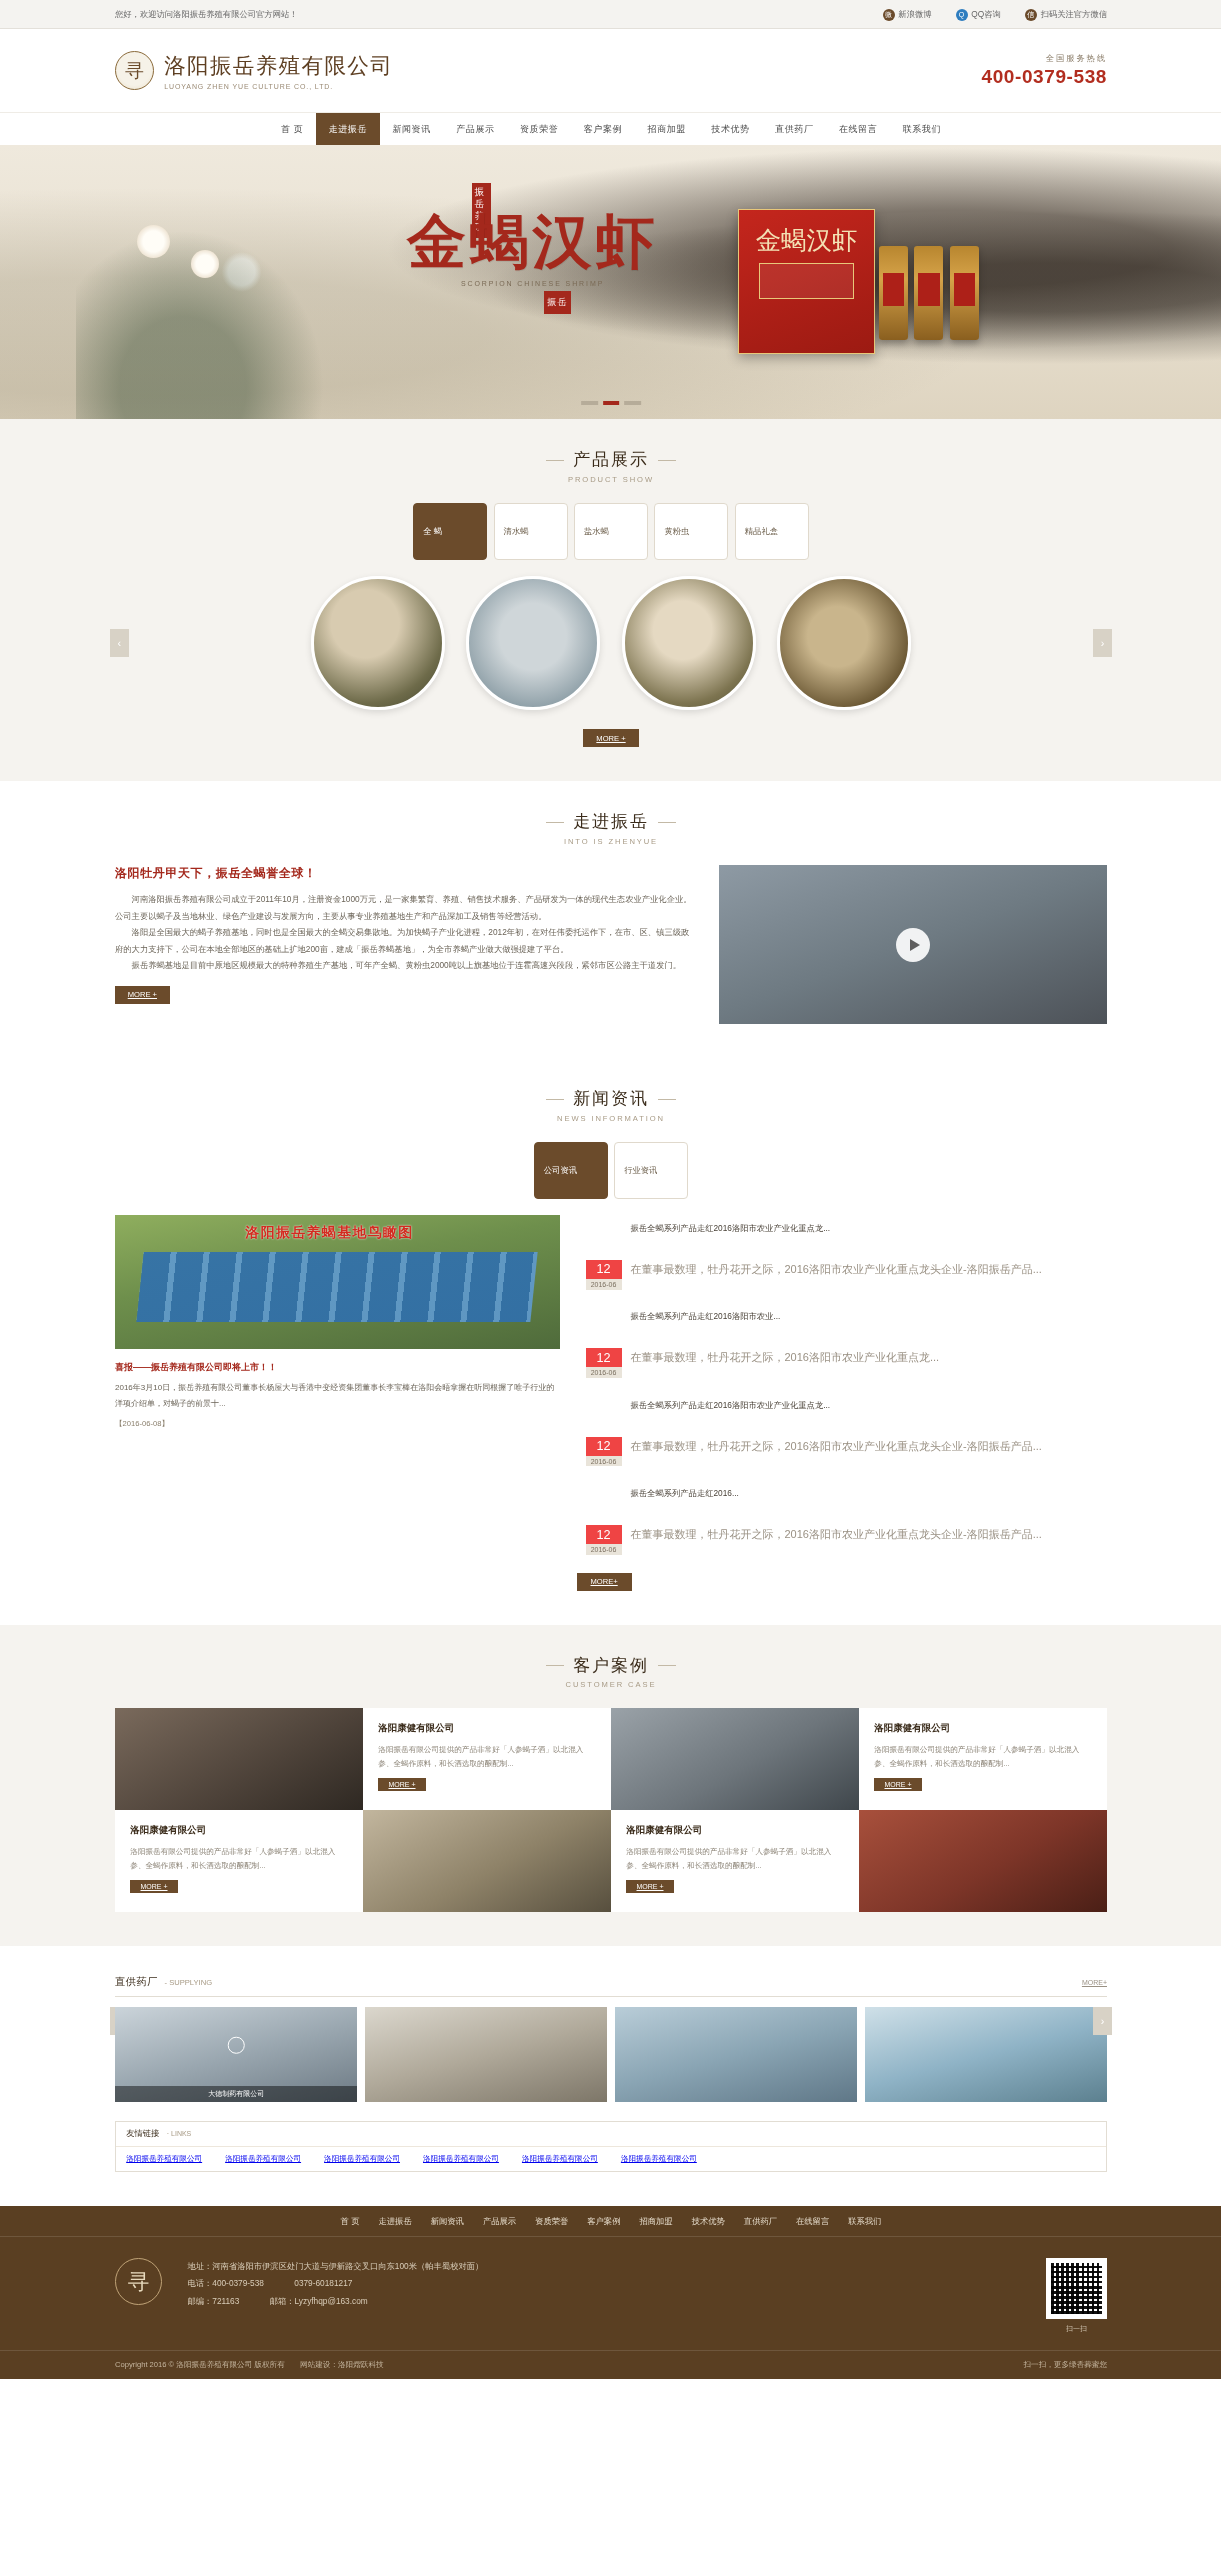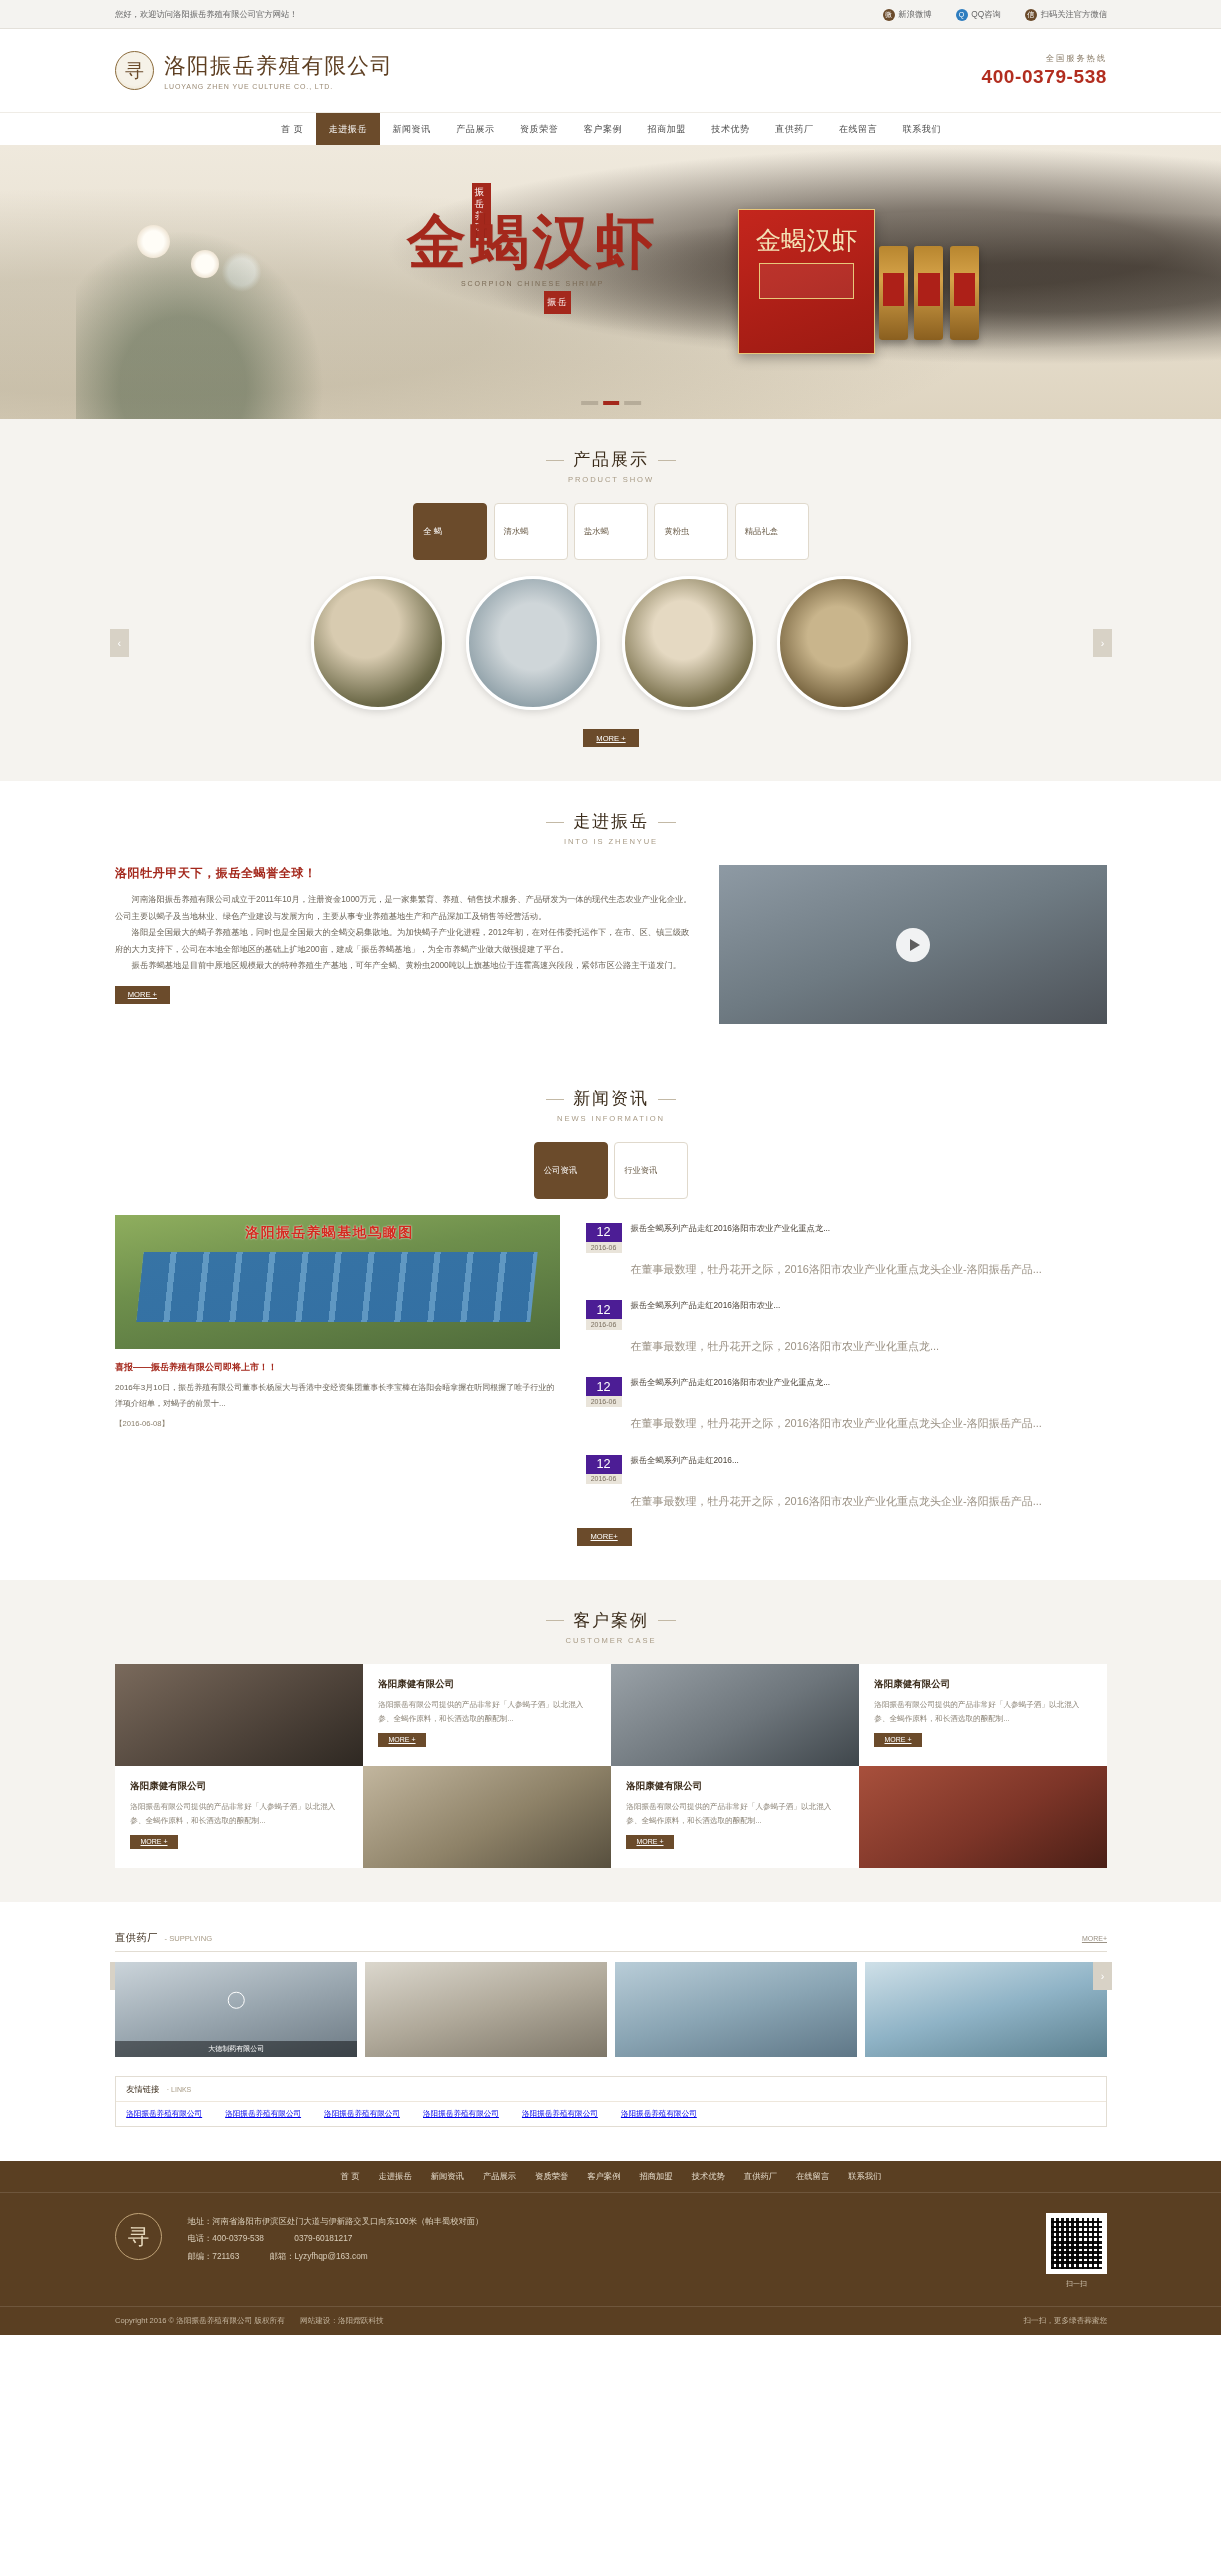--- a/index.html
+++ b/index.html
@@ -125,21 +125,21 @@
   .news-img .roof { position: absolute; left: 25.4px; top: 37px; width: 394px; height: 70px;
               background: repeating-linear-gradient(90deg,#2f6fae 0 27px,#5f9ad0 27px 33px); opacity: .9; transform: skewX(-6deg); }
   .news-img .cap { position: absolute; left: 0; right: 16px; top: 9px; text-align: center; color: #d32b20;
               font-size: 14px; font-weight: bold; letter-spacing: 1.3px; text-shadow: 0 0 1.9px #fff; }
   .news-left h4 { color: #a4281c; font-size: 9px; margin: 11.5px 0 6.4px; }
   .news-left p { font-size: 8px; color: #6b6458; line-height: 1.95; }
   .news-left .date { font-size: 7.6px; color: #8a7f6c; margin-top: 7.6px; }
   .news-right { flex: 1; }
   .news-item { display: flex; gap: 9px; background: #fff; padding: 7.6px 9px; margin-bottom: 6.4px; align-items: flex-start; }
   .news-date { width: 36px; text-align: center; flex: none; }
-  .news-date .d { background: #4c1d95; color: #fff; font-size: 12.7px; padding: 2.5px 0; }
+  .news-date .d { background: #ef4444; color: #fff; font-size: 12.7px; padding: 2.5px 0; margin-top: 37px; }
   .news-date .m { background: #e9e4da; color: #7b7060; font-size: 7px; padding: 1.9px 0; }
   .news-item .txt .t { font-size: 8.3px; color: #4a4238; margin-bottom: 4.5px; }
   .news-item .txt .s { font-size: 11px; color: #9a9184; line-height: 1.6; margin-top: 27px; }
   .news-more { display: inline-block; margin-top: 3.8px; background: #6b4b2b; color: #fff; font-size: 7.6px; padding: 4.5px 14px; }
 
   
   .case-grid { display: grid; grid-template-columns: repeat(4, 1fr); gap: 0; }
   .case-cell { height: 102px; }
   .case-cell.txt { background: #fff; padding: 14px 15.3px; }
   .case-cell.txt h5 { font-size: 9.5px; color: #3b2c1b; margin-bottom: 7.6px; }

